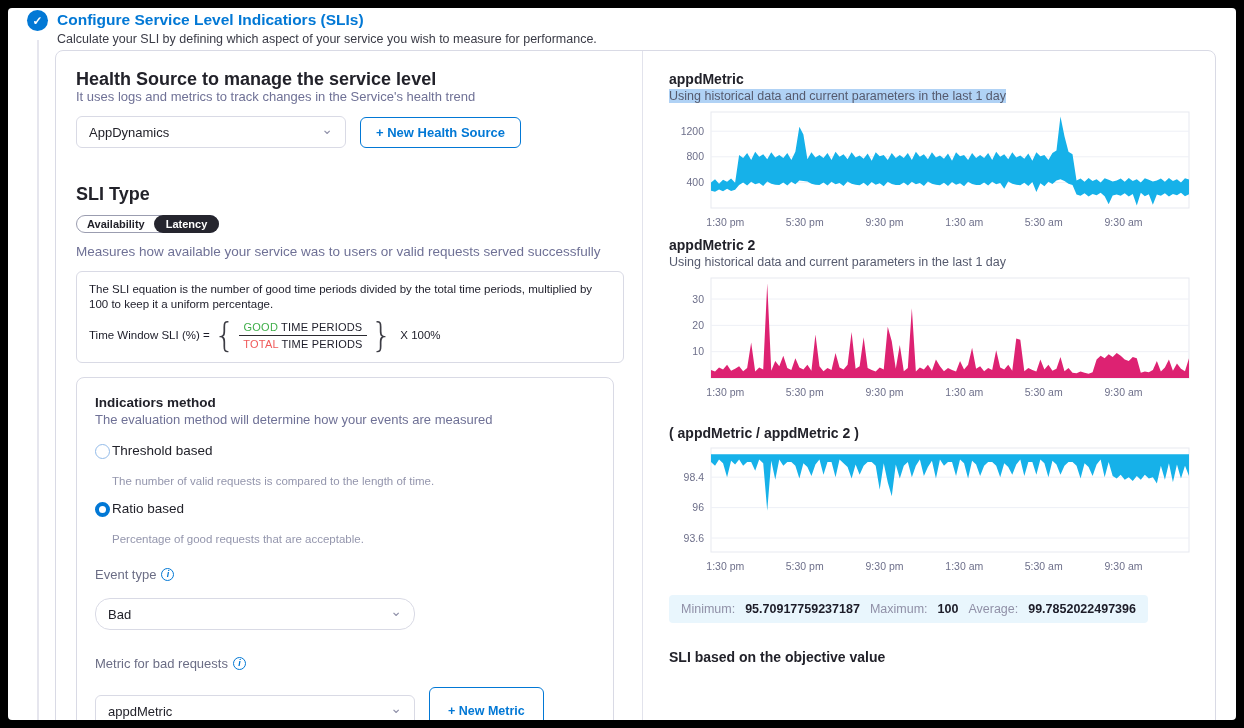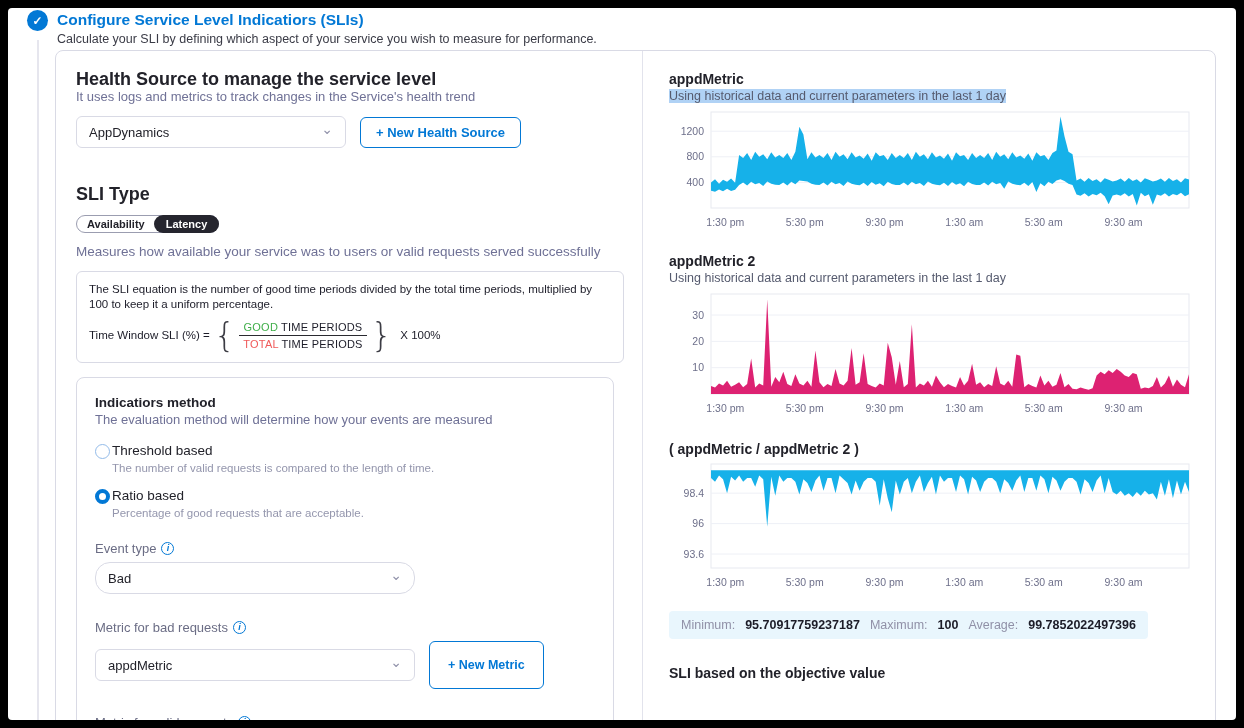--- a/index.html
+++ b/index.html
@@ -47,36 +47,36 @@
   .frac { text-align:center; font-size:11px; letter-spacing:.2px; }
   .frac .num { border-bottom:1px solid #2a2a30; padding:0 4px 2px; }
   .frac .den { padding:2px 4px 0; }
   .good { color:#3fae49; } .total { color:#f05a5a; }
 
   .evalbox { border:1px solid #d9dae5; border-radius:8px; padding:16px 18px 24px; width:538px; margin-top:14px; }
   .radio-row { display:flex; align-items:flex-start; gap:2px; margin-top:14px; cursor:pointer; }
   .radio { width:15px; height:15px; border-radius:50%; border:1.5px solid #93bbe9; background:#fff; margin-top:1px; flex:none; }
   .radio.on { border:4.5px solid #0278d5; }
   .radio-label { font-size:13.5px; color:#22222a; line-height:16px; }
-  .radio-sub { font-size:11.5px; color:#9496ad; margin-top:3px; }
+  .radio-sub { font-size:11.5px; color:#9496ad; margin-top:16px; }
 
   .info { width:13px; height:13px; border-radius:50%; border:1px solid #0278d5; color:#0278d5;
           font-size:9px; line-height:11px; text-align:center; font-style:italic; font-weight:700; flex:none; }
 
   
   .ch-title { font-size:14px; font-weight:700; color:#22222a; }
   .ch-sub { font-size:12.5px; color:#555a6e; line-height:18px; }
   .hl { background:#b0d2f5; }
   .chart { margin-top:6px; }
   .stats { display:inline-flex; align-items:center; gap:10px; background:#e9f6fd; border-radius:4px;
            padding:7px 12px; margin-top:14px; font-size:12.5px; }
   .stats .k { color:#9090a7; } .stats .v { color:#1c1c28; font-weight:700; }
   .footer-h { font-size:14px; font-weight:700; color:#22222a; margin-top:26px; }
 
-  .mt6{margin-top:6px;border-radius:15px;} .mt10{margin-top:10px;} .mt12{margin-top:12px;} .mt16{margin-top:16px;}
+  .mt6{margin-top:16px;border-radius:15px;} .mt10{margin-top:10px;} .mt12{margin-top:12px;} .mt16{}
   .mt22{margin-top:22px;} .mt26{margin-top:26px;} .mt38{margin-top:38px;}
   .w270{width:270px;} .w320{width:320px;}
   svg text { font-family:"Liberation Sans", sans-serif; }
 </style>
 </head>
 <body>
 
 <div class="screen">
   <div class="vline"></div>
 

